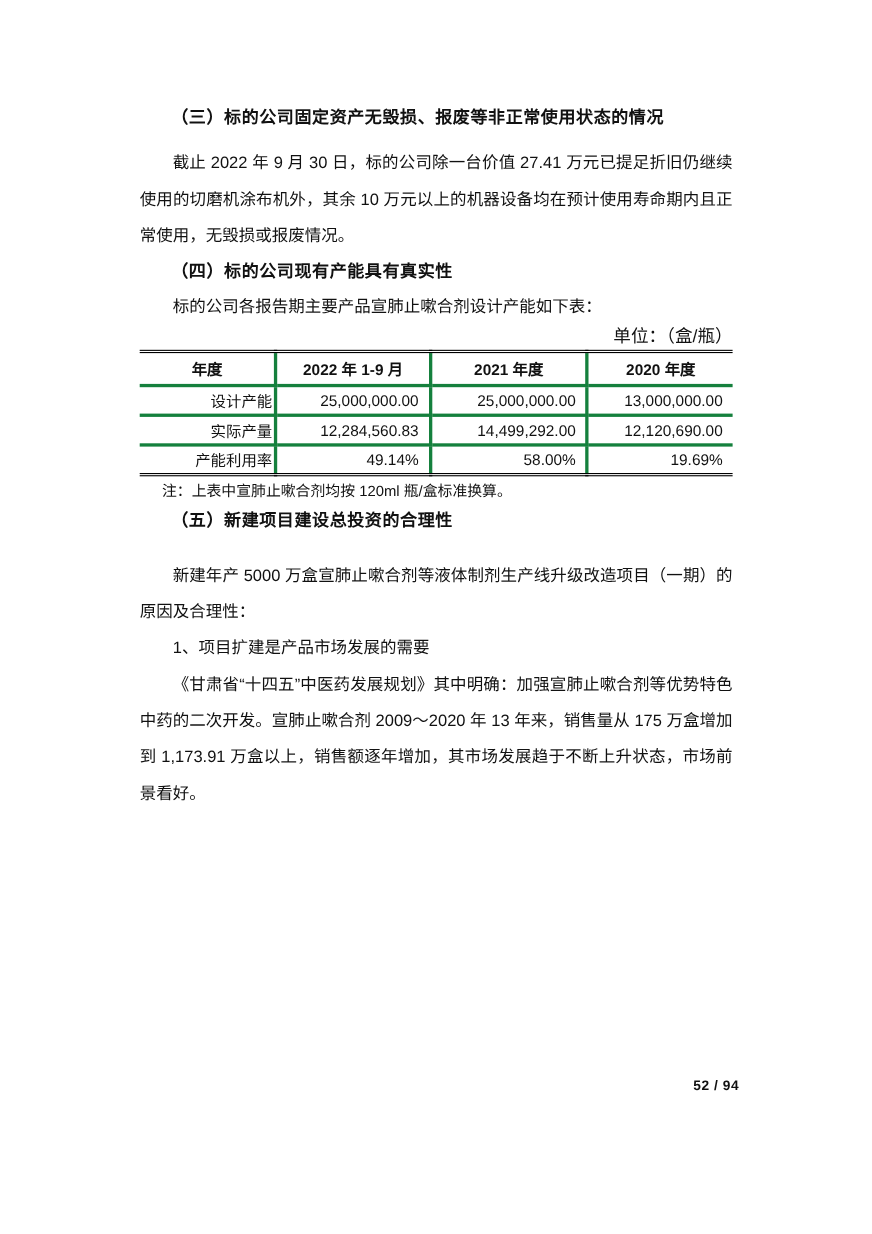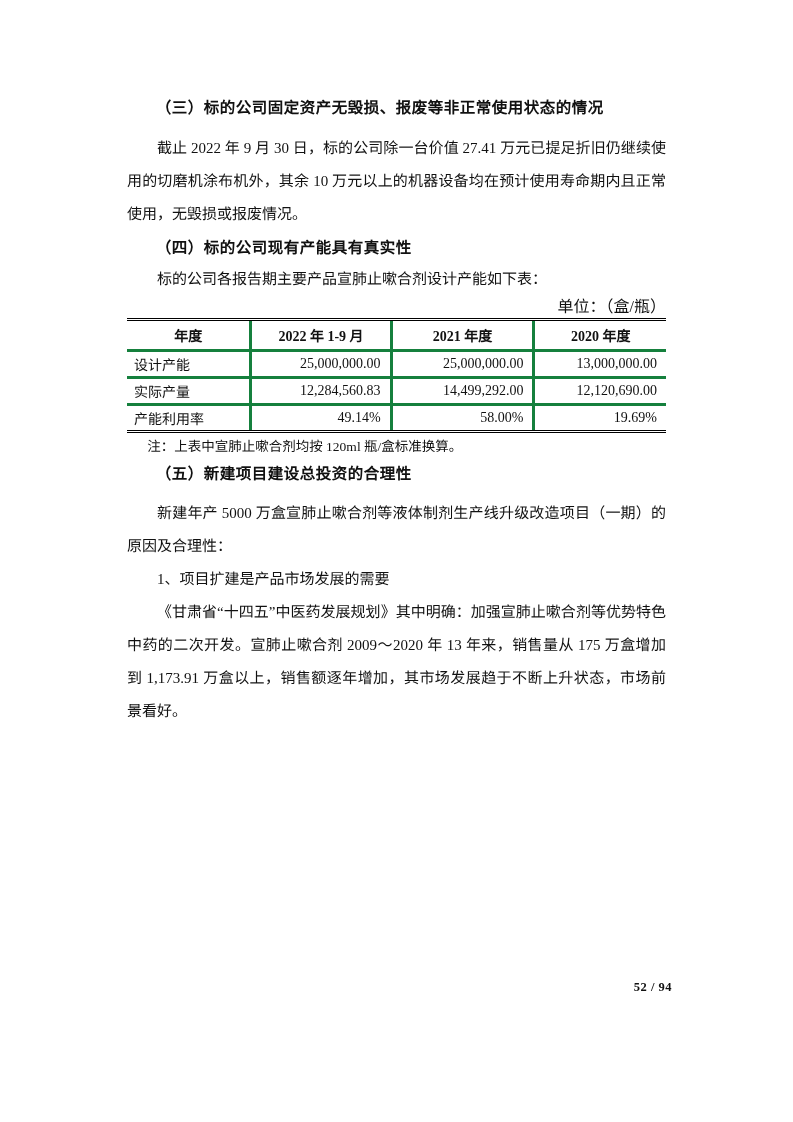--- a/index.html
+++ b/index.html
@@ -8,35 +8,35 @@
     background: #ffffff;
   }
   .page {
     position: relative;
     width: 793px;
     height: 1122px;
     margin: 0 auto;
     background: #ffffff;
     box-sizing: border-box;
     padding: 97px 127px 0 127px;
-    font-family: Liberation Serif, serif;
+    font-family: Liberation Sans, sans-serif;
     color: #111111;
     overflow: hidden;
     border-radius: 13px;
   }
   .heading {
     font-size: 15.5px;
     font-weight: bold;
     line-height: 22px;
     text-indent: 1.85em;
     margin: 0 0 13px 0;
     letter-spacing: 0.5px;
   }
   .heading.h4 { margin: 6px 0 4px 0; }
-  .heading.h5 { margin: 6px 0 12px 0; }
+  .heading.h5 { margin: 6px 0 22px 0; }
   p.body {
     font-size: 15px;
     line-height: 33px;
     text-align: justify;
     text-indent: 2em;
     margin: 0;
   }
   p.item-heading {
     font-size: 15px;
     line-height: 33px;
@@ -64,21 +64,21 @@
   }
   table.cap-table tr > *:first-child { border-left: none; }
   table.cap-table tr > *:last-child { border-right: none; }
   table.cap-table th {
     font-weight: bold;
     text-align: center;
     padding: 4px 2px;
     height: 24px;
   }
   table.cap-table td.lbl {
-    text-align: left;
+    text-align: right;
     padding: 2px 2px 2px 7px;
     height: 22px;
   }
   table.cap-table td.num {
     text-align: right;
     padding: 2px 9px 2px 2px;
     height: 22px;
   }
   .table-note {
     font-size: 13.5px;

